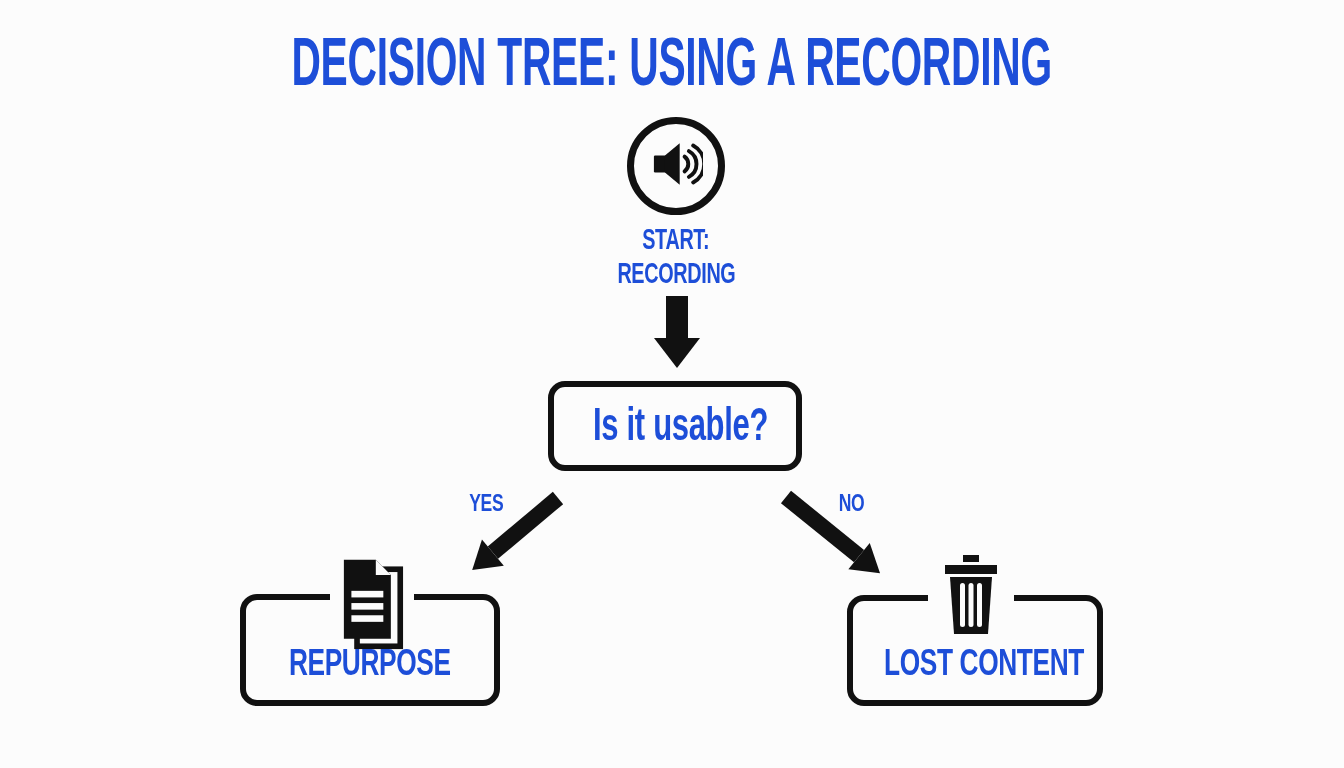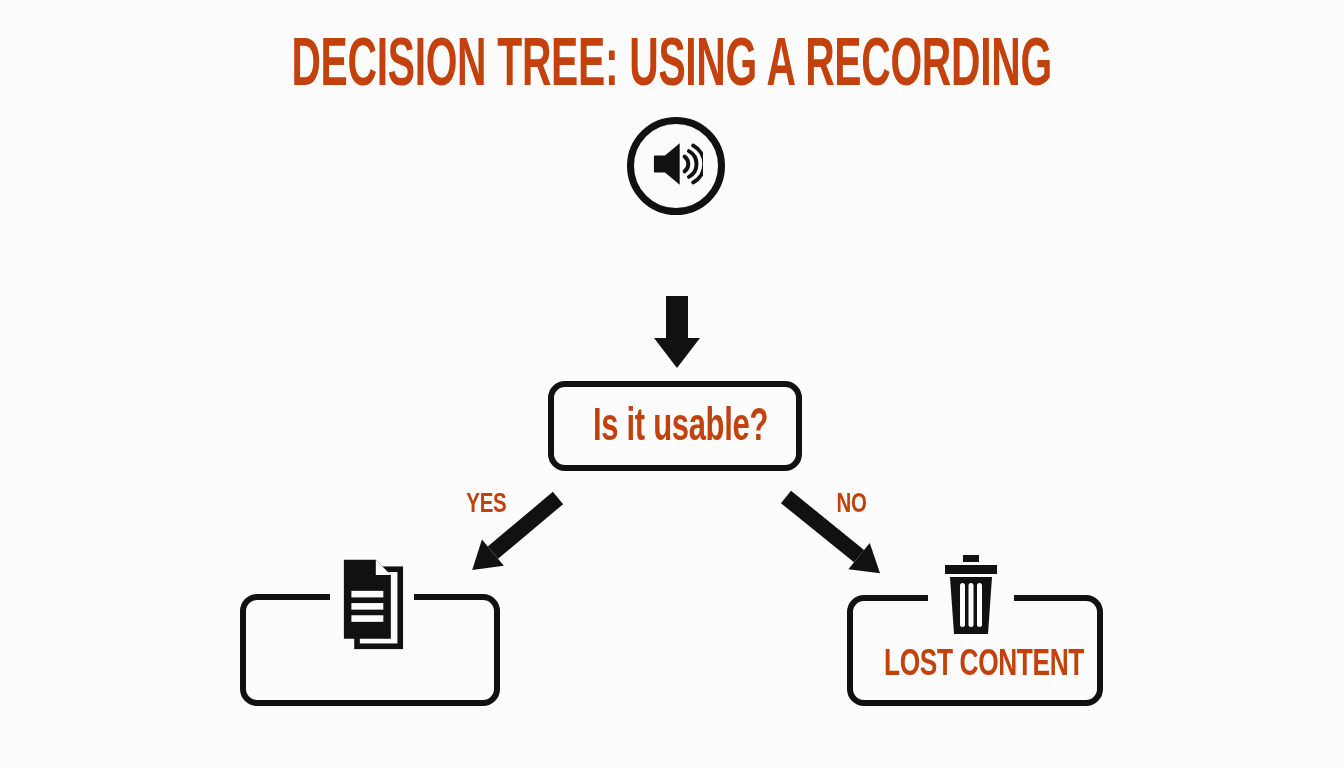--- a/index.html
+++ b/index.html
@@ -3,21 +3,21 @@
 <meta charset="utf-8">
 <style>
   html,body{margin:0;padding:0;background:#e9e9e9;}
   .stage{
     position:relative;width:1344px;height:768px;overflow:hidden;
     background:#fcfcfc;
     font-family:"Liberation Sans","DejaVu Sans",sans-serif;
     color:#111;
   }
   .abs{position:absolute;}
-  .txt{font-weight:bold;color:#c2410c;white-space:nowrap;text-align:center;}
+  .txt{font-weight:bold;color:#1d4ed8;white-space:nowrap;text-align:center;}
   .cx{display:inline-block;letter-spacing:-0.5px;}
   .cx60{transform:scaleX(0.60);}
   .cx66{transform:scaleX(0.66);}
   .cx73{transform:scaleX(0.73);}
 
   .title{left:0;right:0;top:27px;font-size:68px;line-height:68px;}
 
   .audio-circle{
     left:627px;top:117px;width:84px;height:84px;
     border:7px solid #111;border-radius:50%;
@@ -28,21 +28,21 @@
 
   .down-arrow{left:654px;top:296px;}
 
   .node-box{
     box-sizing:border-box;border:6px solid #111;border-radius:17px;
     background:transparent;
   }
   .decision-box{left:548px;top:381px;width:254px;height:90px;}
   .decision-label{left:548px;width:254px;top:406px;font-size:47px;line-height:36px;}
 
-  .branch-label{font-size:28px;line-height:36px;text-decoration:underline;}
+  .branch-label{font-size:24px;line-height:36px;text-decoration:underline;}
   .yes-label{left:436px;width:101px;top:485px;}
   .no-label{left:801px;width:100px;top:485px;}
 
   .diag-arrow{
     position:absolute;height:34px;display:flex;align-items:center;
     transform-origin:0 50%;
   }
   .diag-arrow .shaft{height:16px;background:#111;flex:1;}
   .diag-arrow .head{
     width:0;height:0;flex:0 0 auto;
@@ -78,20 +78,24 @@
       <svg width="54" height="54" viewBox="0 0 44 44">
         <rect x="4" y="15" width="10" height="14" rx="1" fill="#111"></rect>
         <polygon points="13,15 25,5 25,39 13,29" fill="#111"></polygon>
         <path d="M29 16 a7.5 7.5 0 0 1 0 12" fill="none" stroke="#111" stroke-width="3.2" stroke-linecap="round"></path>
         <path d="M32.5 11.5 a12 12 0 0 1 0 21" fill="none" stroke="#111" stroke-width="3.2" stroke-linecap="round"></path>
         <path d="M36 7 a17 17 0 0 1 0 30" fill="none" stroke="#111" stroke-width="3.2" stroke-linecap="round"></path>
       </svg>
     </span>
   </div>
 
+  <div class="abs txt start-label">
+    <span class="cx cx66">START:</span><br>
+    <span class="cx cx66">RECORDING</span>
+  </div>
 
   <div class="abs down-arrow">
     <svg width="46" height="72" viewBox="0 0 46 72">
       <rect x="12" y="0" width="22" height="44" fill="#111"></rect>
       <polygon points="0,42 46,42 23,72" fill="#111"></polygon>
     </svg>
   </div>
 
   <div class="abs node-box decision-box"></div>
   <div class="abs txt decision-label">
@@ -119,20 +123,23 @@
   <div class="abs doc-icon">
     <svg width="62" height="96" viewBox="0 0 66 98">
       <rect x="16" y="12" width="46" height="82" fill="#fcfcfc" stroke="#111" stroke-width="6"></rect>
       <path d="M2 2 h34 l16 16 v68 h-50 z" fill="#111"></path>
       <path d="M36 2 l16 16 h-16 z" fill="#fcfcfc"></path>
       <rect x="10" y="35" width="34" height="7" fill="#fcfcfc"></rect>
       <rect x="10" y="48" width="34" height="7" fill="#fcfcfc"></rect>
       <rect x="10" y="61" width="34" height="7" fill="#fcfcfc"></rect>
     </svg>
   </div>
+  <div class="abs txt outcome-label repurpose-label">
+    <span class="cx cx73">REPURPOSE</span>
+  </div>
 
   <div class="abs node-box lost-box"></div>
   <div class="abs icon-mask trash-mask"></div>
   <div class="abs trash-icon">
     <svg width="56" height="79" viewBox="0 0 56 79">
       <rect x="20" y="0" width="16" height="7" fill="#111"></rect>
       <rect x="2" y="10" width="52" height="9" fill="#111"></rect>
       <polygon points="7,22 49,22 45,79 11,79" fill="#111"></polygon>
       <rect x="17" y="28" width="5" height="44" rx="2.5" fill="#fcfcfc"></rect>
       <rect x="25.5" y="28" width="5" height="44" rx="2.5" fill="#fcfcfc"></rect>

